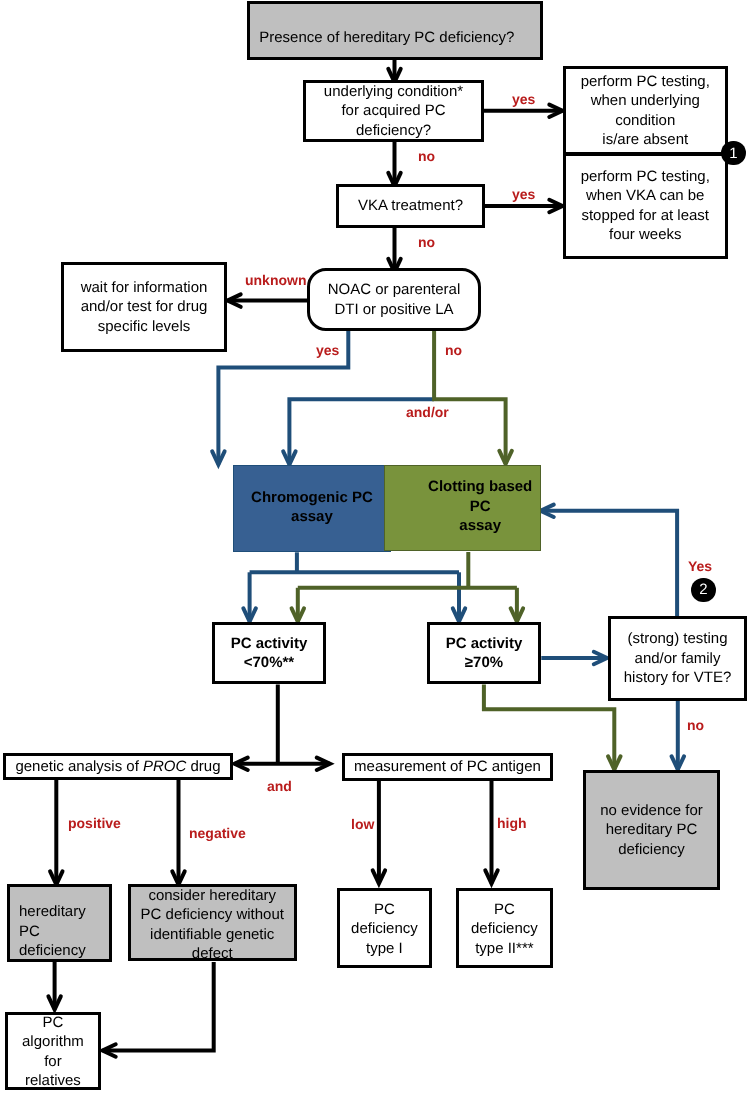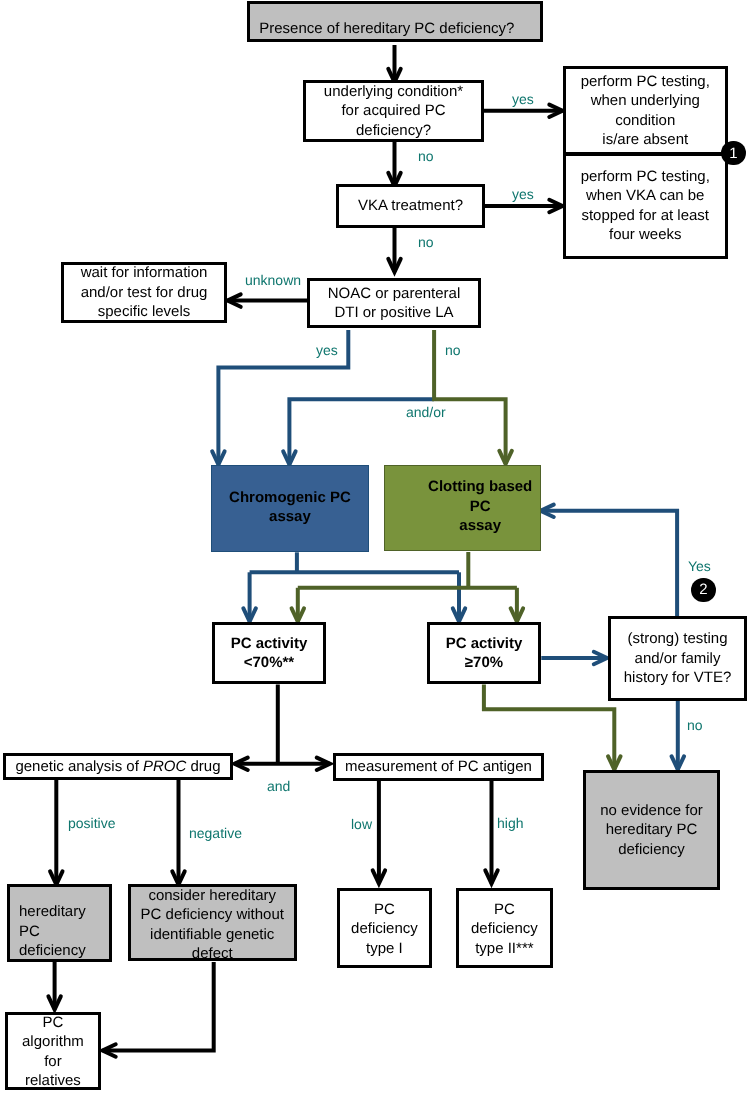--- a/index.html
+++ b/index.html
@@ -8,23 +8,23 @@
        font-family:"Liberation Sans", sans-serif;
        -webkit-font-smoothing:antialiased;text-rendering:geometricPrecision;}
   #chart{position:relative;width:752px;height:1093px;background:#fff;}
   #lines{position:absolute;top:0;left:0;}
   .box{position:absolute;box-sizing:border-box;border:3px solid #000;
        background:#fff;display:flex;align-items:center;justify-content:center;}
   .box .txt{text-align:center;color:#000;line-height:1.30;white-space:pre-line;font-size:15px;}
   .box .txt.bold{font-weight:bold;}
   .edge{font-size:14px;}
   .gray{background:#BFBFBF;}
-  .bluebox{background:#376092;border:1.5px solid #1F4E79;font-weight:bold;}
+  .bluebox{background:#376092;border:1.5px solid #1F4E79;font-weight:bold;margin-left:22px;}
   .greenbox{background:#79933C;border:1.5px solid #4F6228;font-weight:bold;}
-  .edge{position:absolute;color:#0f766e;white-space:nowrap;}
+  .edge{position:absolute;color:#b91c1c;white-space:nowrap;font-weight:bold;}
   .badge{position:absolute;border-radius:50%;background:#000;color:#fff;
          display:flex;align-items:center;justify-content:center;font-weight:normal;}
 </style>
 </head>
 <body>
 
 <div id="chart">
 
 <svg id="lines" width="752" height="1093">
   <g stroke="#000" stroke-width="4.0" fill="none" stroke-linecap="butt">
@@ -84,40 +84,40 @@
         <path d="M553.7 504.6 L540.5 510.8 L553.7 517" stroke="#1F4E79"></path>
         <path d="M593.8 651.8 L607 658 L593.8 664.2" stroke="#1F4E79"></path>
         <path d="M671.5999999999999 756.3 L677.8 769.5 L684 756.3" stroke="#1F4E79"></path>
         <path d="M499.40000000000003 450.8 L505.6 464 L511.8 450.8" stroke="#4F6228"></path>
         <path d="M291.6 608.3 L297.8 621.5 L304 608.3" stroke="#4F6228"></path>
         <path d="M510.7 608.3 L516.9 621.5 L523.1 608.3" stroke="#4F6228"></path>
         <path d="M608.0999999999999 756.3 L614.3 769.5 L620.5 756.3" stroke="#4F6228"></path>
       </g>
 </svg>
 
-<div class="box gray" style="left:247px;top:1px;width:295.7px;height:41px;padding-right:16px;padding-top:14px;">
+<div class="box gray" style="left:247px;top:1px;width:295.7px;height:59px;padding-right:16px;padding-top:14px;">
   <span class="txt">Presence of hereditary PC deficiency?</span>
     </div>
 
 <div class="box" style="left:303px;top:80px;width:181px;height:62px;">
   <span class="txt">underlying condition*
 for acquired PC
 deficiency?</span>
     </div>
 
 <div class="box" style="left:320px;top:184px;width:149px;height:44px;margin-left:16px;">
   <span class="txt">VKA treatment?</span>
     </div>
 
-<div class="box" style="left:307px;top:278px;width:174px;height:50px;">
+<div class="box" style="left:307px;top:268px;width:174px;height:63px;border-radius:19px;">
   <span class="txt">NOAC or parenteral
 DTI or positive LA</span>
     </div>
 
-<div class="box" style="left:61px;top:262px;width:166px;height:61px;">
+<div class="box" style="left:61px;top:262px;width:166px;height:90px;">
   <span class="txt">wait for information
 and/or test for drug
 specific levels</span>
     </div>
 
 <div class="box" style="left:563px;top:66.3px;width:164.5px;height:87.7px;border-bottom-width:2px;">
   <span class="txt">perform PC testing,
 when underlying
 condition
 is/are absent</span>
@@ -159,21 +159,21 @@
 <div class="box gray" style="left:583px;top:770px;width:137px;height:120px;">
   <span class="txt">no evidence for
 hereditary PC
 deficiency</span>
     </div>
 
 <div class="box" style="left:3px;top:753px;width:230px;height:27px;">
   <span class="txt"><span>genetic analysis of </span><i>PROC</i><span> drug</span></span>
     </div>
 
-<div class="box" style="left:333px;top:753px;width:211px;height:28px;">
+<div class="box" style="left:342px;top:753px;width:211px;height:28px;">
   <span class="txt">measurement of PC antigen</span>
     </div>
 
 <div class="box gray" style="left:6.5px;top:884.2px;width:105.5px;height:77.5px;justify-content:flex-start;padding-left:9.5px;padding-top:17px;">
   <span class="txt" style="text-align:left;">hereditary
 PC
 deficiency</span>
     </div>
 
 <div class="box gray" style="left:127.6px;top:883.6px;width:169.3px;height:77.3px;padding-top:5px;">

